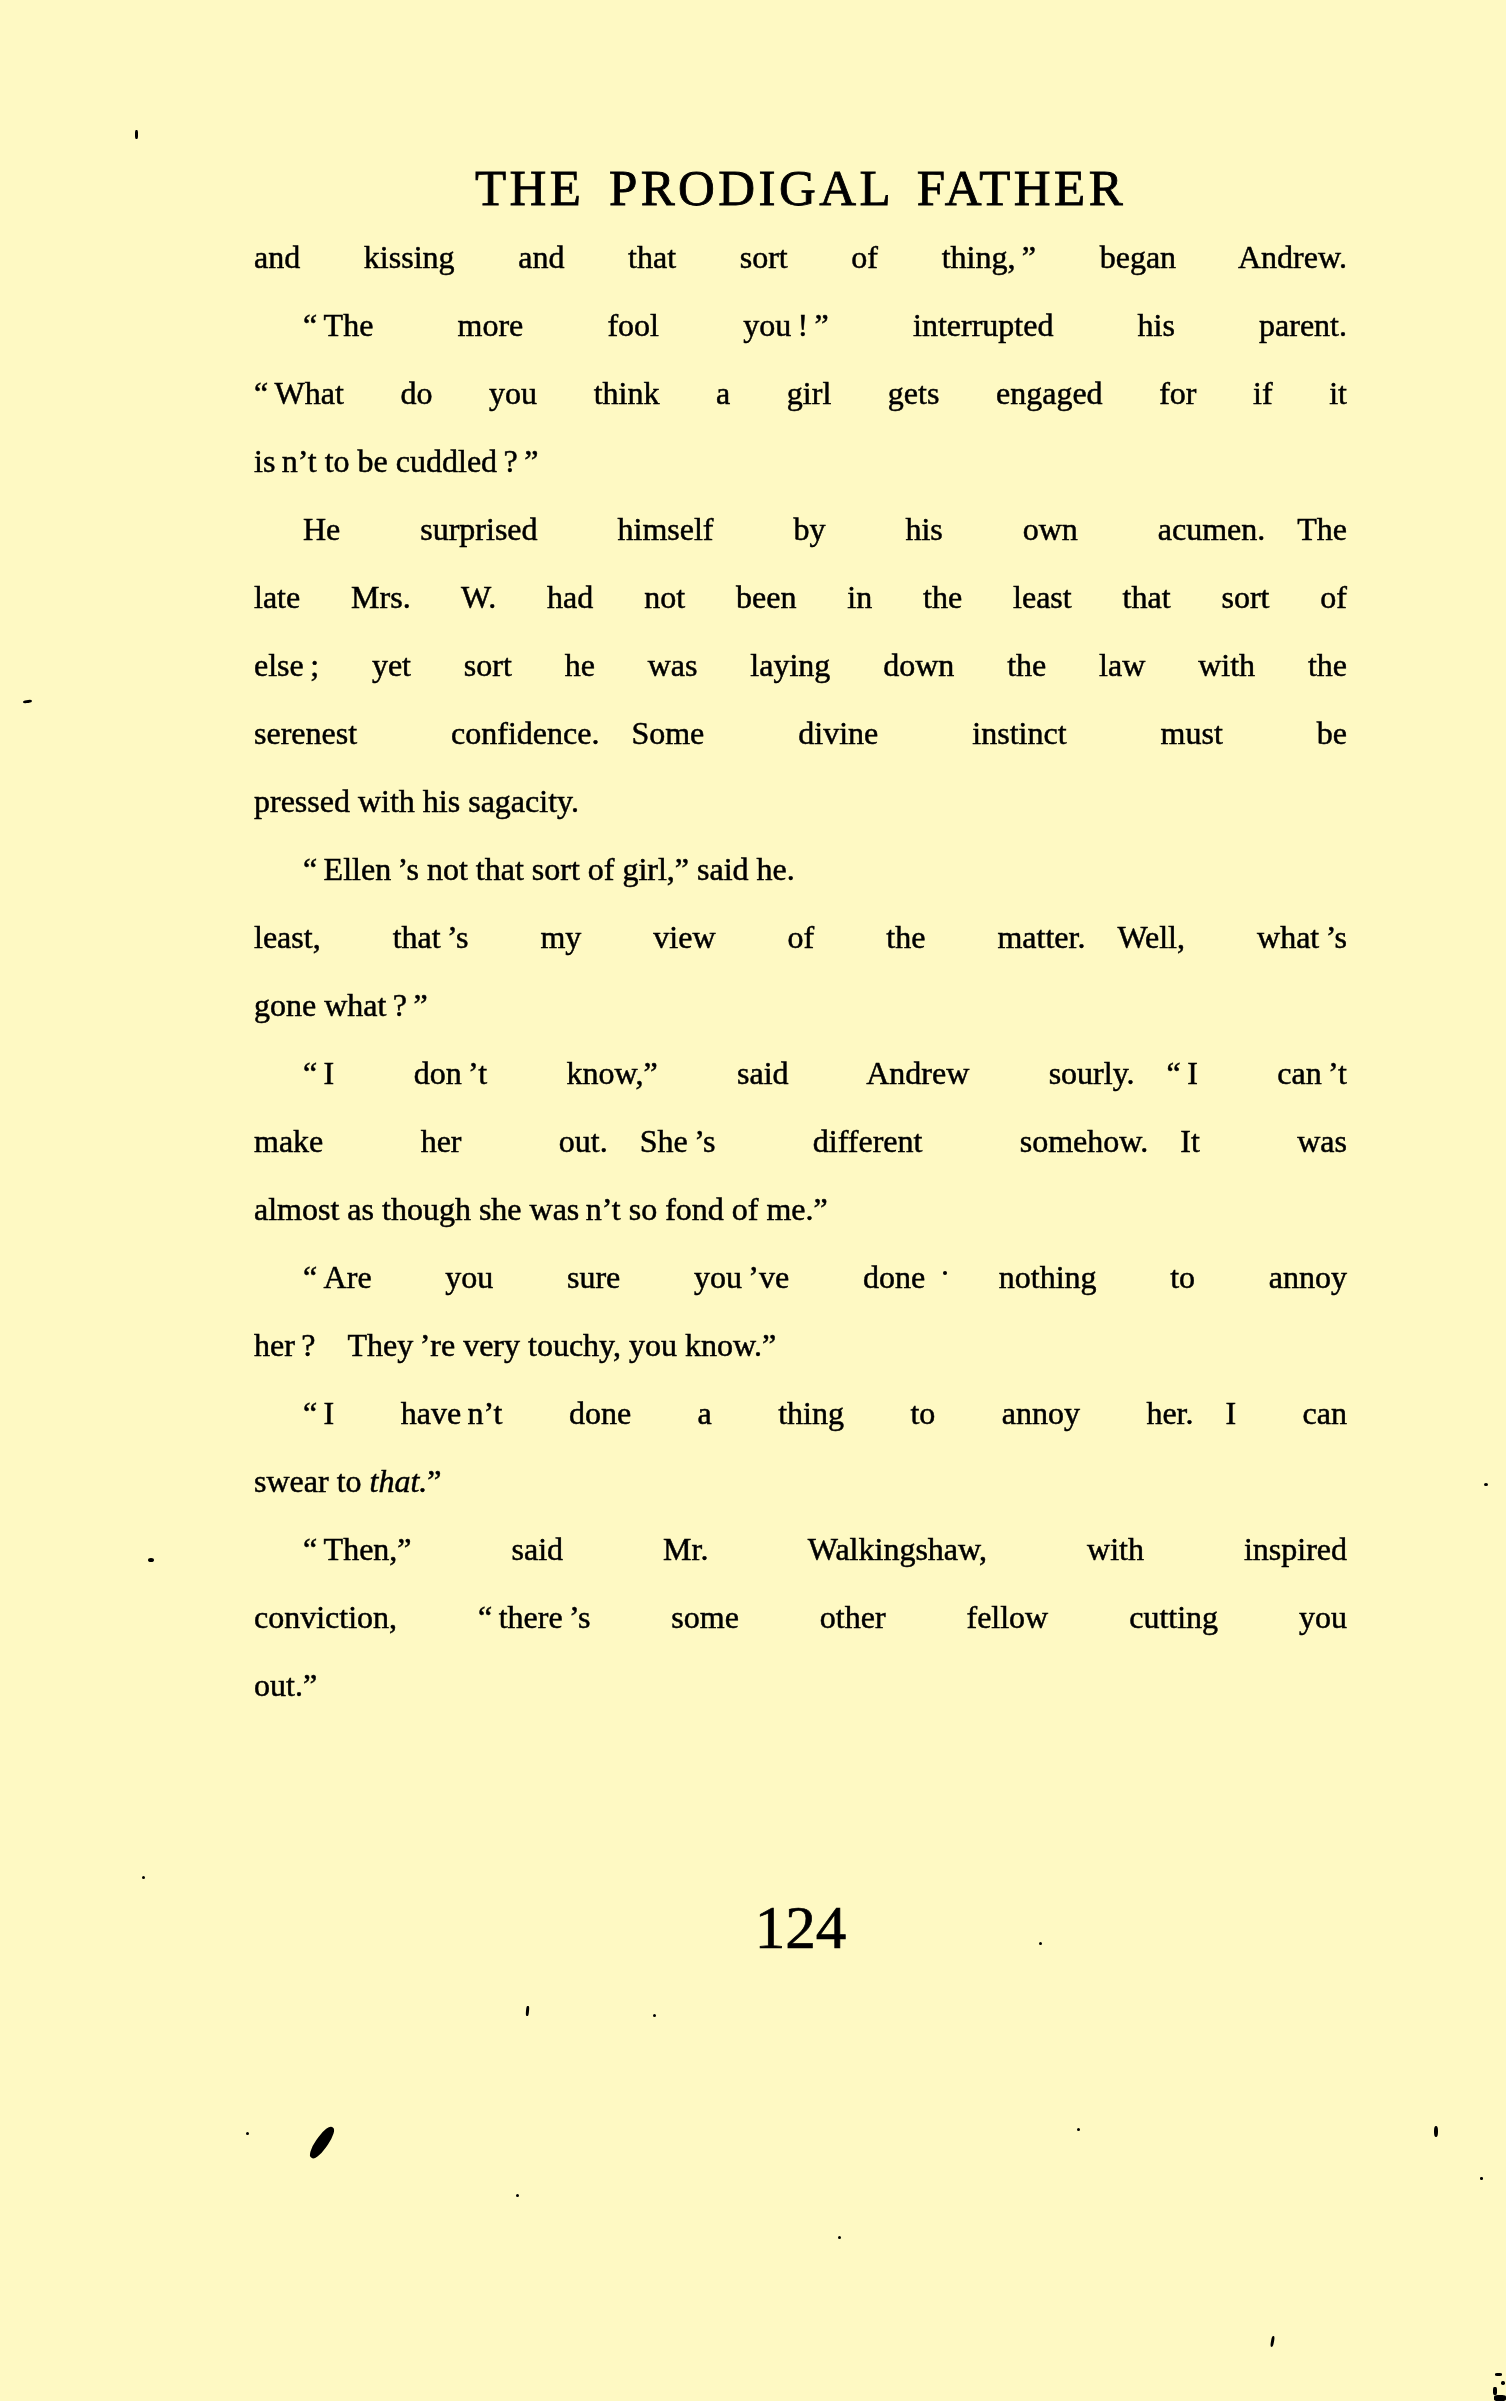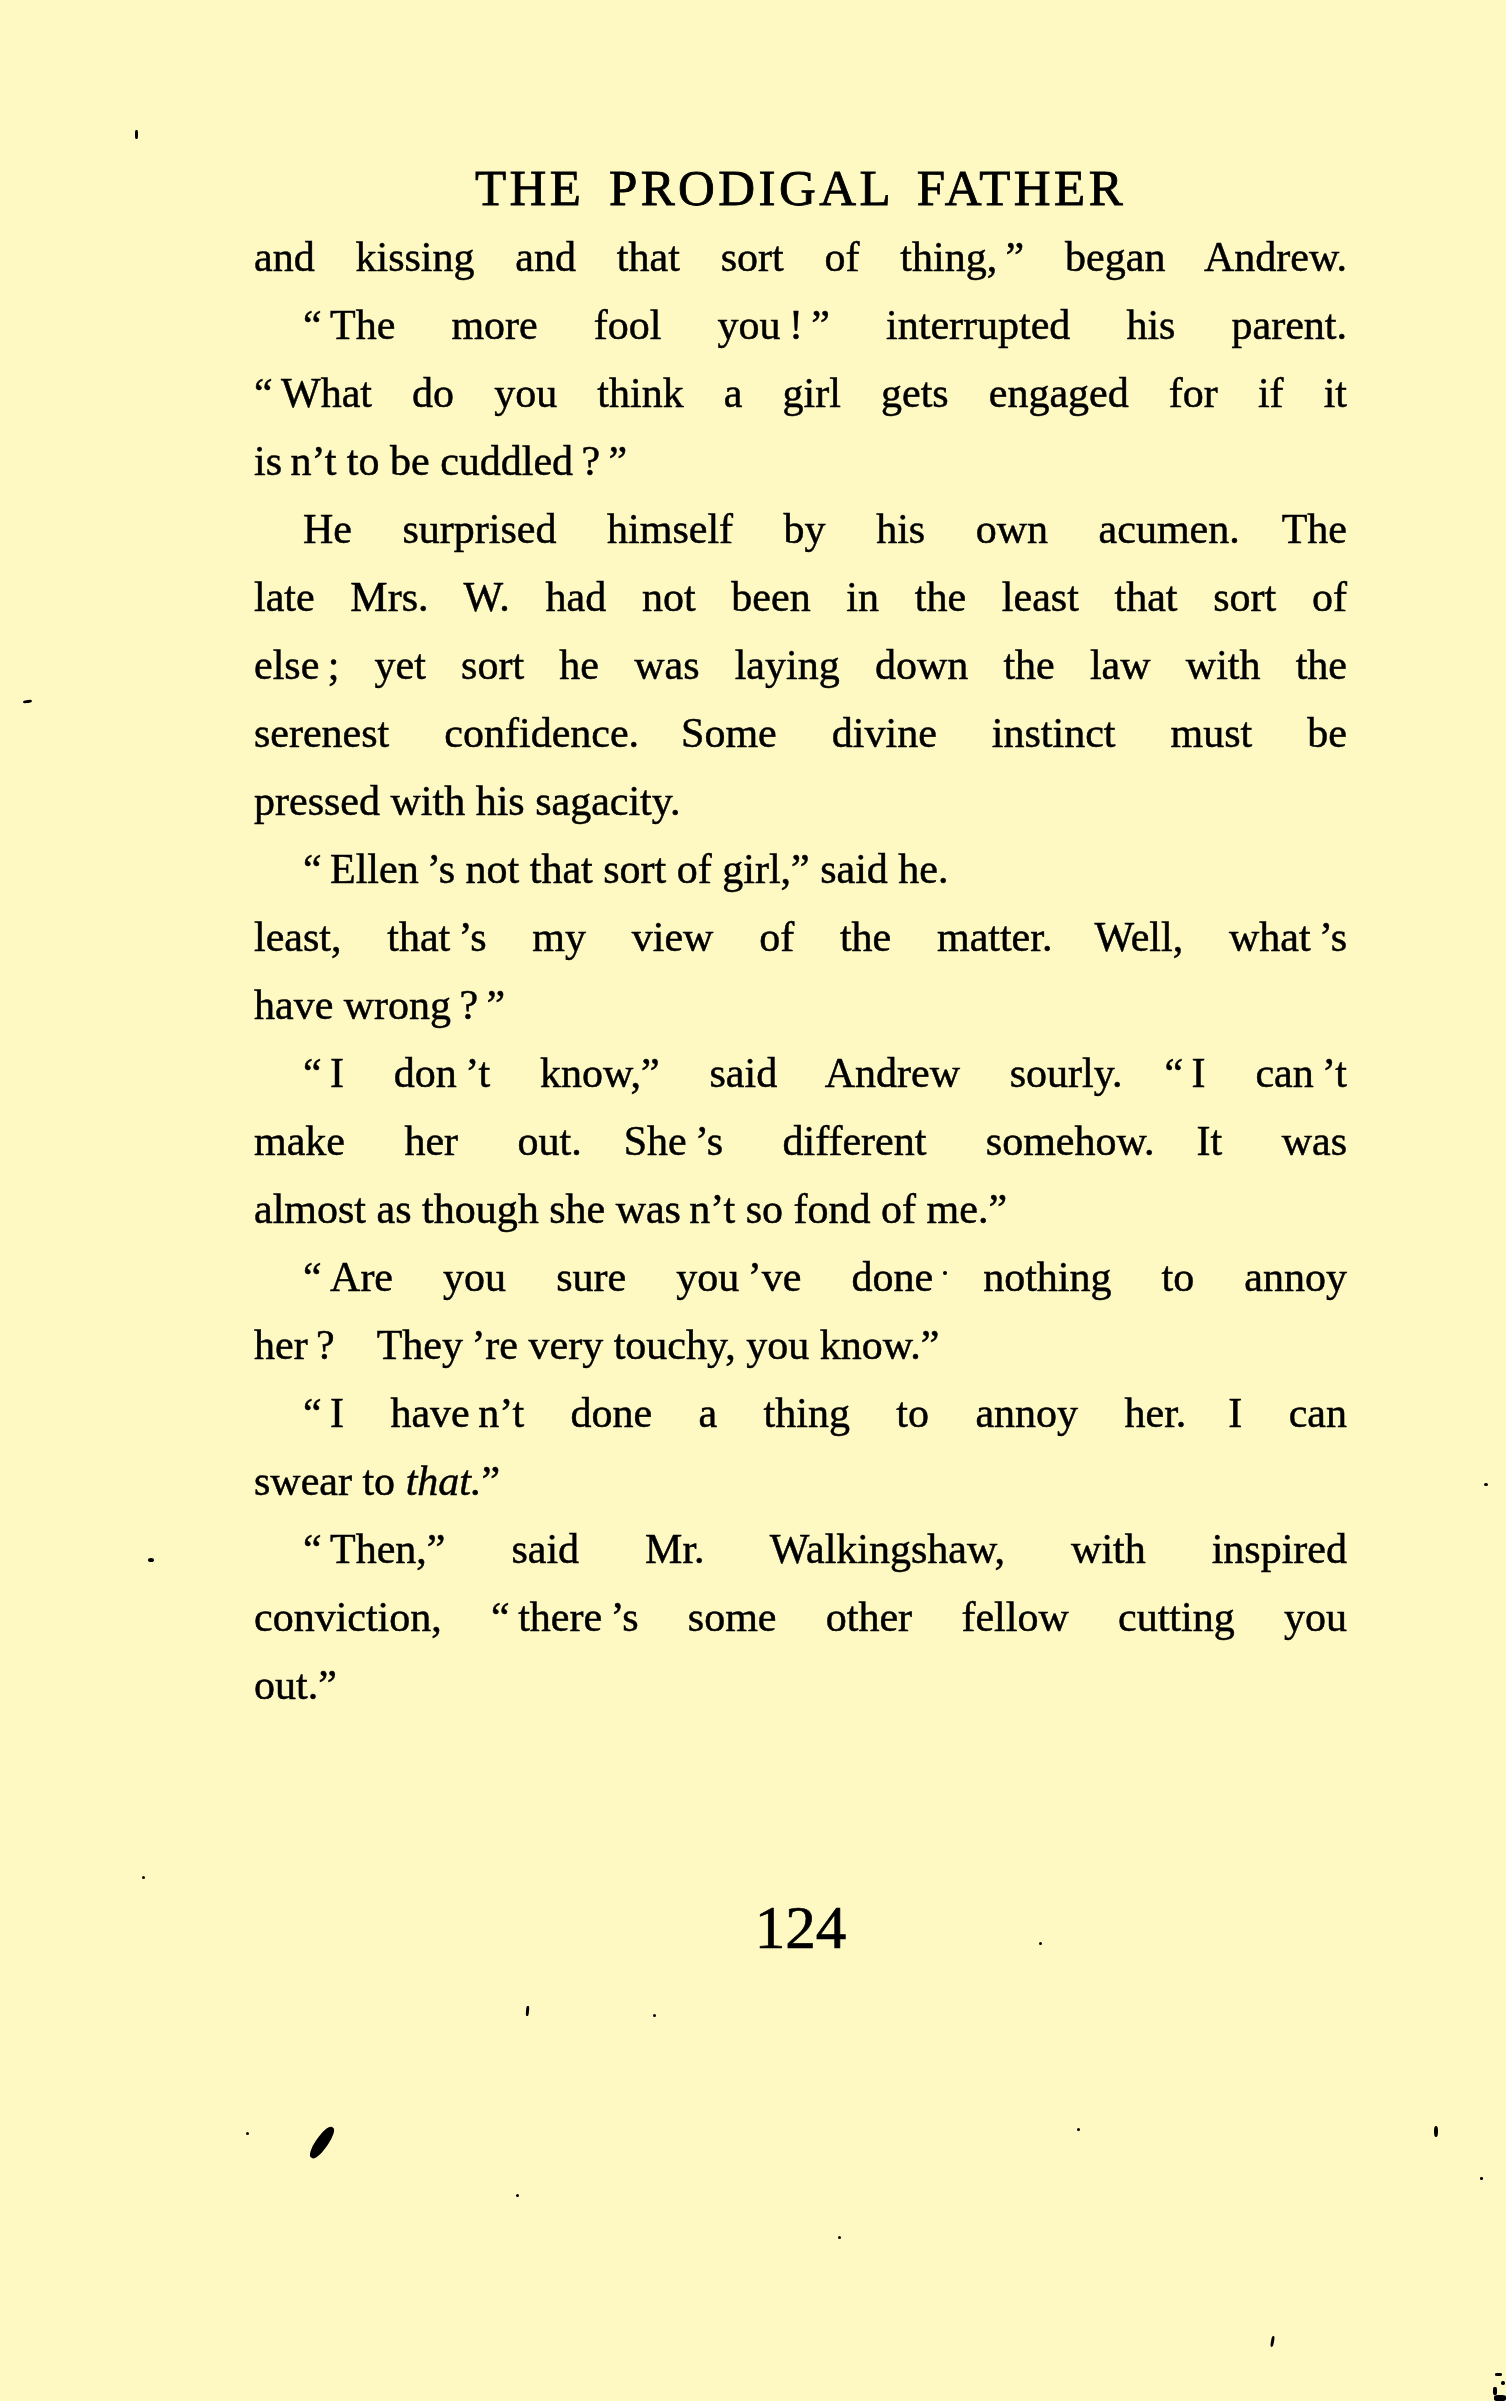--- a/index.html
+++ b/index.html
@@ -23,21 +23,21 @@
     -webkit-text-stroke:0.8px #000;
     white-space:nowrap;
   }
   .textblock{
     position:absolute;
     left:254px;top:223px;width:1093px;
   }
   .bline{
     height:68px;
     line-height:68px;
-    font-size:42px;
+    font-size:32px;
     -webkit-text-stroke:0.5px #000;
     white-space:nowrap;
   }
   .bline.j{
     text-align:justify;
     text-align-last:justify;
     white-space:normal;
   }
   .bline.ind{padding-left:49px;}
   .bline .it{font-style:italic;text-align:center;}
@@ -66,21 +66,21 @@
       <div class="bline j ind"><span>“ The more fool you ! ” interrupted his parent.</span></div>
       <div class="bline j"><span>“ What do you think a girl gets engaged for if it</span></div>
       <div class="bline"><span>is n’t to be cuddled ? ”</span></div>
       <div class="bline j ind"><span>He surprised himself by his own acumen.  The</span></div>
       <div class="bline j"><span>late Mrs. W. had not been in the least that sort of</span></div>
       <div class="bline j"><span>else ; yet sort he was laying down the law with the</span></div>
       <div class="bline j"><span>serenest confidence.  Some divine instinct must be</span></div>
       <div class="bline"><span>pressed with his sagacity.</span></div>
       <div class="bline ind"><span>“ Ellen ’s not that sort of girl,” said he.</span></div>
       <div class="bline j"><span>least, that ’s my view of the matter.  Well, what ’s</span></div>
-      <div class="bline"><span>have wrong ? ”</span></div>
+      <div class="bline"><span>gone what ? ”</span></div>
       <div class="bline j ind"><span>“ I don ’t know,” said Andrew sourly.  “ I can ’t</span></div>
       <div class="bline j"><span>make her out.  She ’s different somehow.  It was</span></div>
       <div class="bline"><span>almost as though she was n’t so fond of me.”</span></div>
       <div class="bline j ind"><span>“ Are you sure you ’ve done nothing to annoy</span></div>
       <div class="bline"><span>her ?  They ’re very touchy, you know.”</span></div>
       <div class="bline j ind"><span>“ I have n’t done a thing to annoy her.  I can</span></div>
       <div class="bline"><span>swear to </span><span class="it">that.</span><span>”</span></div>
       <div class="bline j ind"><span>“ Then,” said Mr. Walkingshaw, with inspired</span></div>
       <div class="bline j"><span>conviction, “ there ’s some other fellow cutting you</span></div>
       <div class="bline"><span>out.”</span></div>

